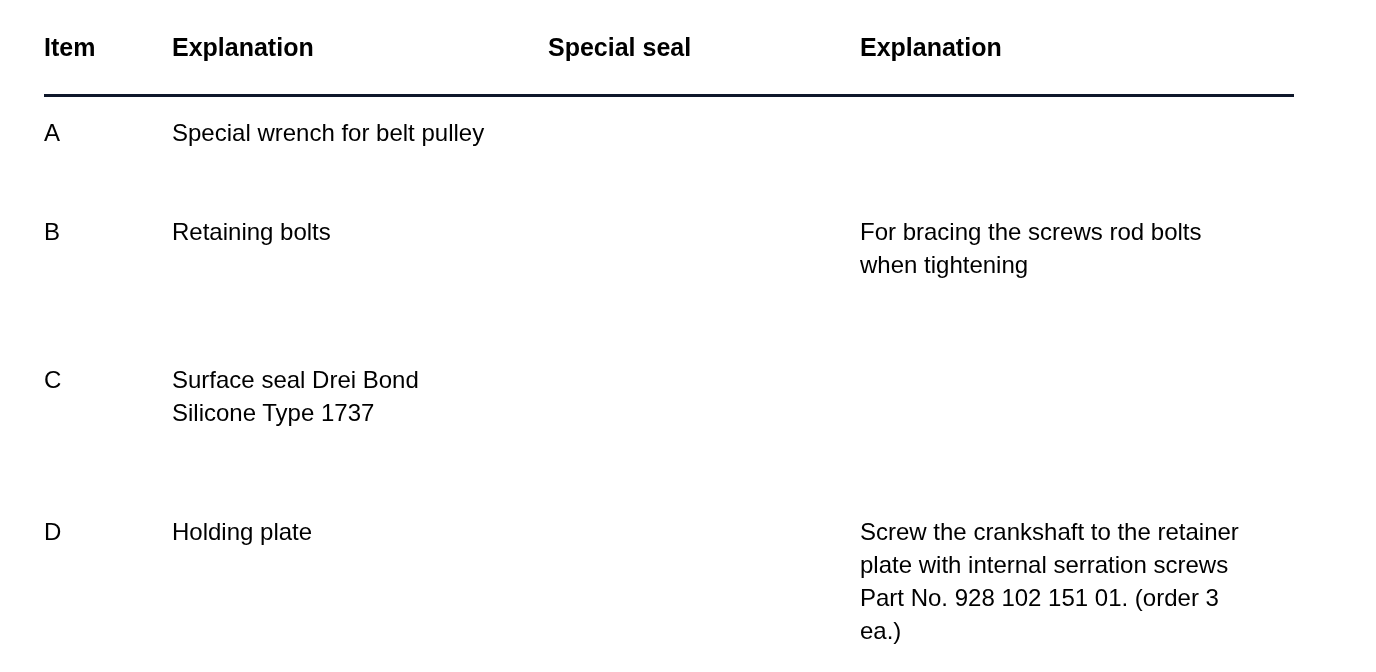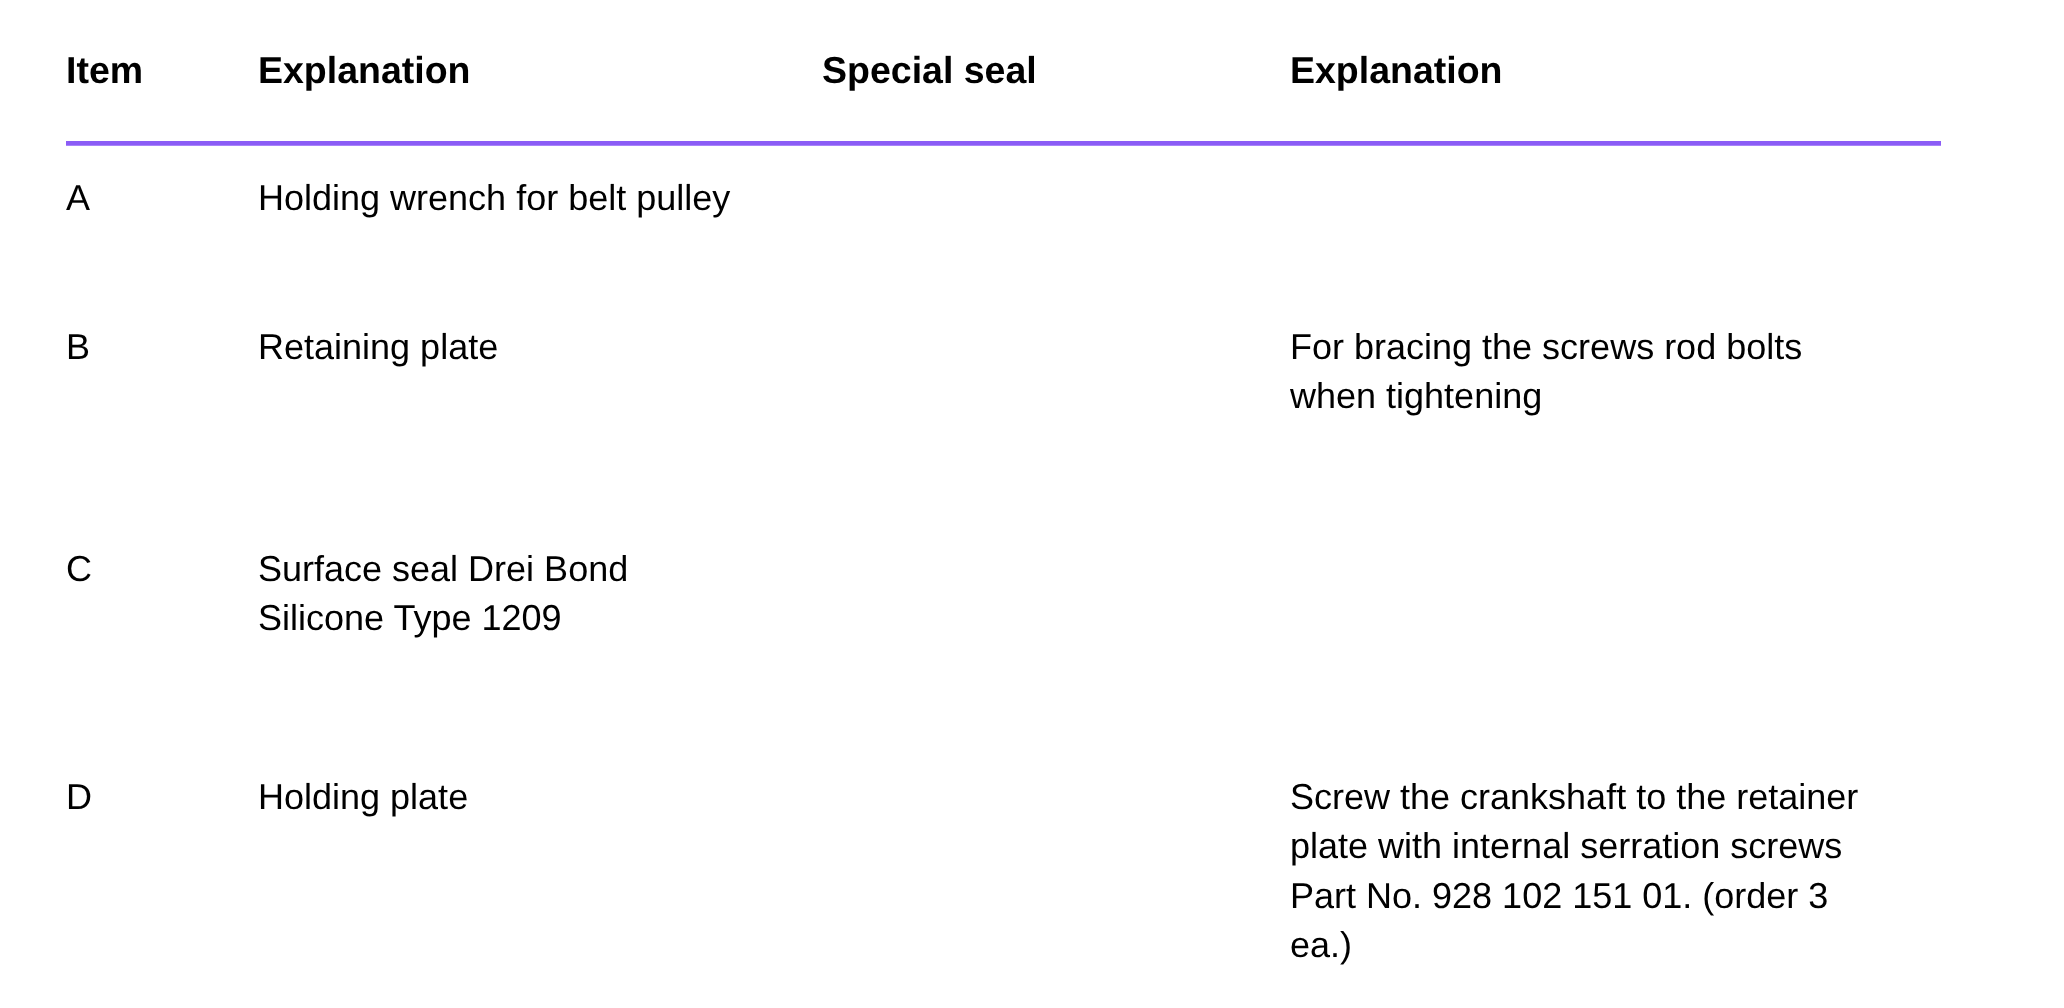--- a/index.html
+++ b/index.html
@@ -34,21 +34,21 @@
   .tools-table col.c-explanation { width: 434px; }
 
   .tools-table thead th {
     font-size: 25px;
     font-weight: bold;
     text-align: left;
     vertical-align: top;
     padding: 0 0 0 0;
     height: 94px;
     line-height: 25px;
-    border-bottom: 3px solid #8b5cf6;
+    border-bottom: 3px solid #0f172a;
   }
   .hdr-inner {
     display: block;
     padding-top: 35px;
   }
 
   .tools-table tbody td {
     font-size: 24px;
     font-weight: normal;
     text-align: left;
@@ -105,53 +105,53 @@
       </tr>
     </thead>
 
     <tbody>
 
       <tr class="row" id="row-a">
         <td>
           <span class="cell-text">A</span>
         </td>
         <td>
-          <span class="cell-text">Holding wrench for belt pulley</span>
+          <span class="cell-text">Special wrench for belt pulley</span>
         </td>
         <td>
           <span class="cell-text empty-cell"></span>
         </td>
         <td>
           <span class="cell-text empty-cell"></span>
         </td>
       </tr>
 
       <tr class="row" id="row-b">
         <td>
           <span class="cell-text">B</span>
         </td>
         <td>
-          <span class="cell-text">Retaining plate</span>
+          <span class="cell-text">Retaining bolts</span>
         </td>
         <td>
           <span class="cell-text empty-cell"></span>
         </td>
         <td>
           <span class="cell-text">For bracing the screws rod bolts
 when tightening</span>
         </td>
       </tr>
 
       <tr class="row" id="row-c">
         <td>
           <span class="cell-text">C</span>
         </td>
         <td>
           <span class="cell-text">Surface seal Drei Bond
-Silicone Type 1209</span>
+Silicone Type 1737</span>
         </td>
         <td>
           <span class="cell-text empty-cell"></span>
         </td>
         <td>
           <span class="cell-text empty-cell"></span>
         </td>
       </tr>
 
       <tr class="row" id="row-d">

